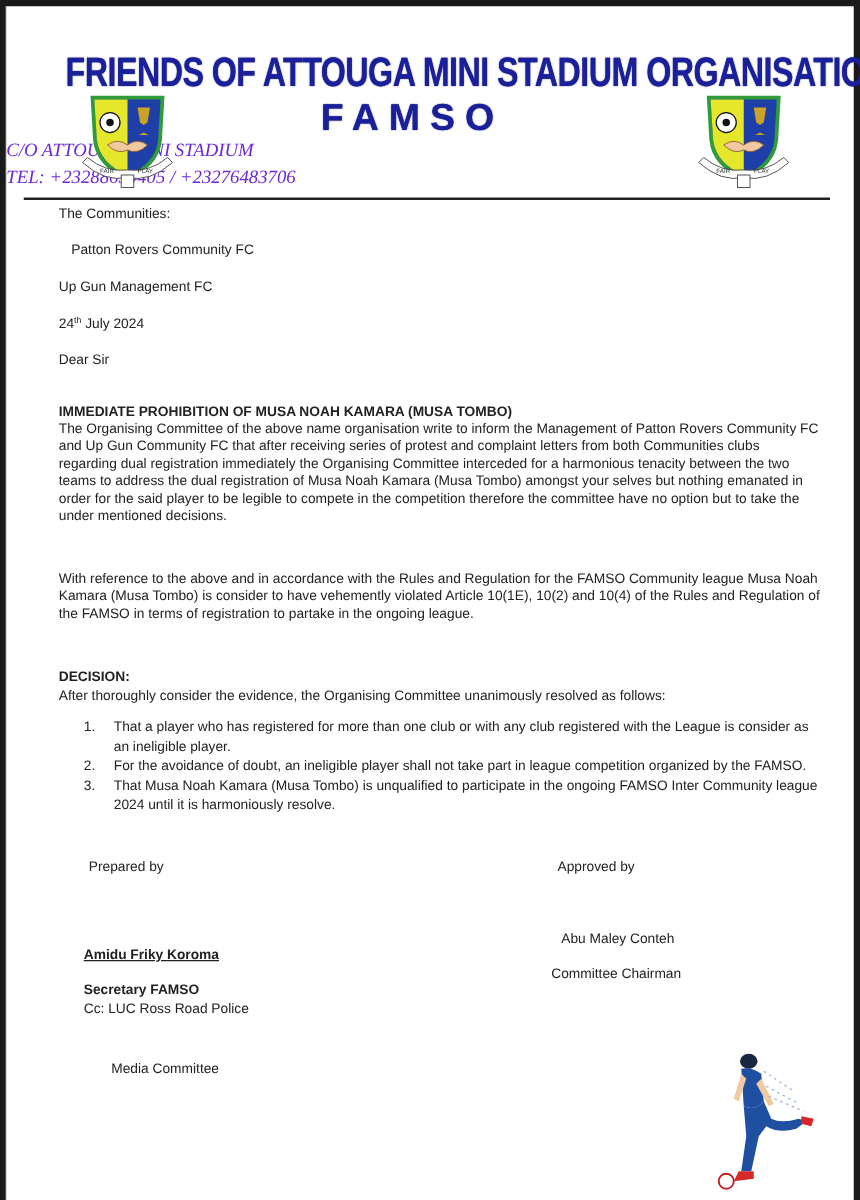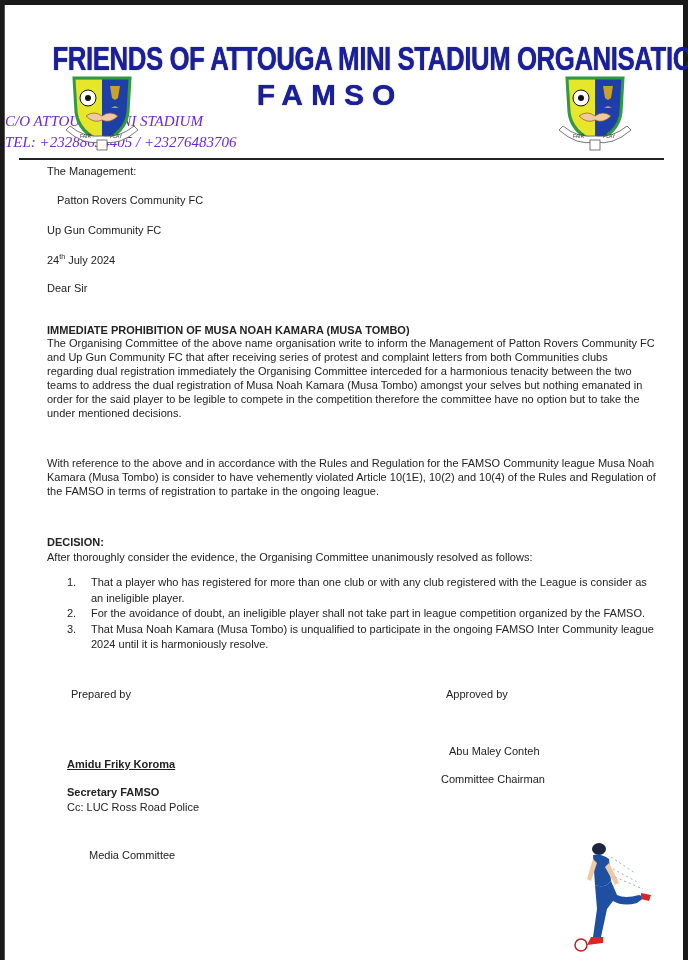--- a/index.html
+++ b/index.html
@@ -97,23 +97,23 @@
     <path d="M46 14 L56 14 L54 26 L51 28 L51 34 L55 36 L47 36 L51 34 L51 28 L48 26 Z" fill="#c9a227"></path>
     <path d="M22 44 Q30 38 38 44 Q46 38 54 44 Q46 52 38 48 Q30 52 22 44 Z" fill="#f0c9a0" stroke="#8a5a2a" stroke-width="0.7"></path>
     <path d="M2 58 Q20 74 38 70 Q56 74 74 58 L70 54 Q56 66 38 64 Q20 66 6 54 Z" fill="#fff" stroke="#555" stroke-width="0.8"></path>
     <text x="16" y="66" font-size="5" fill="#333" font-family="Liberation Sans, sans-serif">FAIR</text>
     <text x="46" y="66" font-size="5" fill="#333" font-family="Liberation Sans, sans-serif">PLAY</text>
     <rect x="33" y="68" width="10" height="10" fill="#fff" stroke="#555" stroke-width="0.8"></rect>
   </svg>
 
   <div class="header-rule"></div>
 
-  <div class="text" style="left:42px; top:160px;">The Management:</div>
+  <div class="text" style="left:42px; top:160px;">The Communities:</div>
   <div class="text" style="left:52px; top:189px;">Patton Rovers Community FC</div>
-  <div class="text" style="left:42px; top:219px;">Up Gun Community FC</div>
+  <div class="text" style="left:42px; top:219px;">Up Gun Management FC</div>
   <div class="text" style="left:42px; top:248px;"><span>24</span><sup>th</sup><span> July 2024</span></div>
   <div class="text" style="left:42px; top:277px;">Dear Sir</div>
   <div class="text bold" style="left:42px; top:306px;">IMMEDIATE PROHIBITION OF MUSA NOAH KAMARA (MUSA TOMBO)</div>
 
   <div class="body-para" style="top:331px;">The Organising Committee of the above name organisation write to inform the Management of Patton Rovers Community FC and Up Gun Community FC that after receiving series of protest and complaint letters from both Communities clubs regarding dual registration immediately the Organising Committee interceded  for a harmonious tenacity between the two teams to address the dual registration of Musa Noah Kamara (Musa Tombo) amongst your selves but nothing emanated in order for the said player to be legible to compete in the competition therefore the committee have no option but to take the under mentioned decisions.</div>
   <div class="body-para" style="top:451px;">With reference to the above and in accordance with the Rules and Regulation for the FAMSO Community league Musa Noah Kamara (Musa Tombo) is consider to have vehemently violated Article 10(1E), 10(2) and 10(4) of the Rules and Regulation of the FAMSO in terms of registration to partake in the ongoing league.</div>
 
   <div class="text bold" style="left:42px; top:518px;">DECISION:</div>
   <div class="text" style="left:42px; top:546px;">After thoroughly consider the evidence, the Organising Committee unanimously resolved as follows:</div>
 

